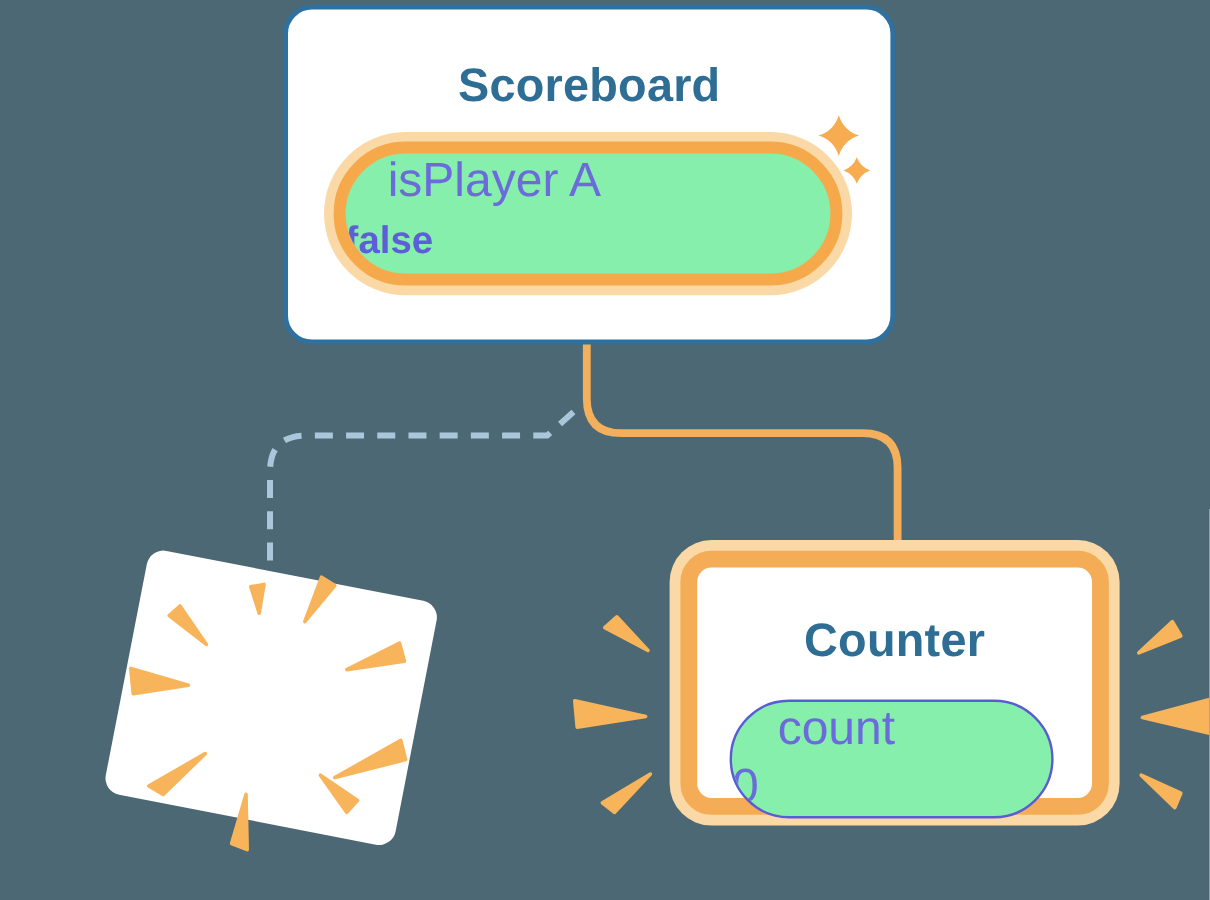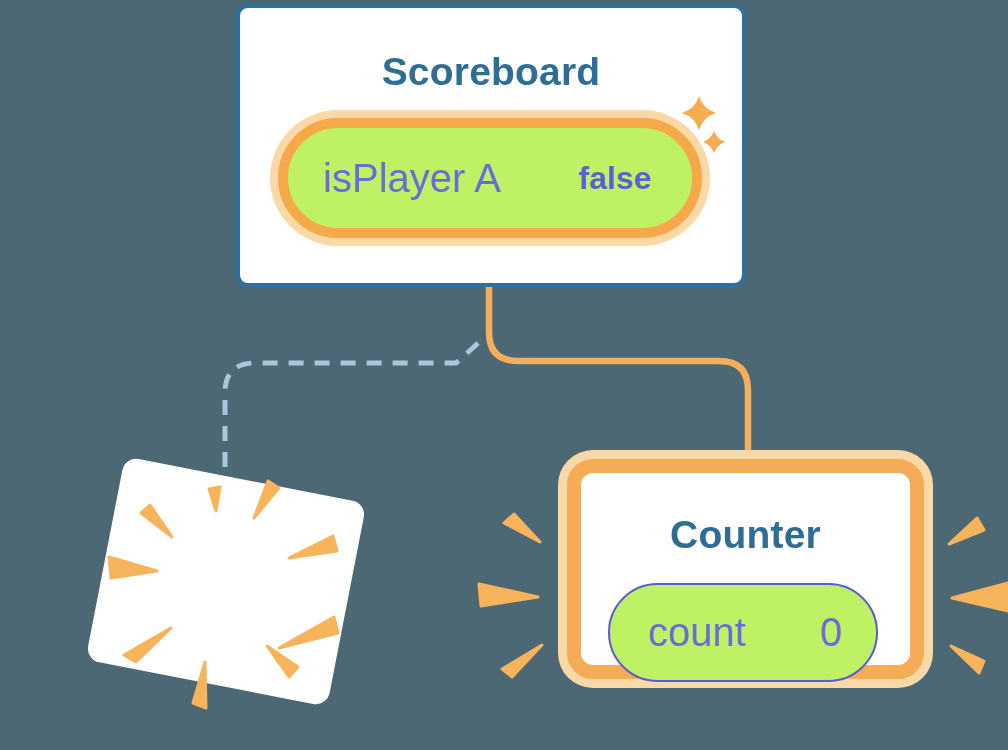--- a/index.html
+++ b/index.html
@@ -9,33 +9,33 @@
     background:var(--bg,#4C6874);
   }
   svg.layer{position:absolute;left:0;top:0;width:1008px;height:750px;pointer-events:none;}
   #connector-layer{z-index:1;}
   #decor-layer{z-index:3;}
   .card{position:absolute;background:var(--card_bg,#fff);z-index:2;box-sizing:border-box;}
 
   
   #scoreboard-card{
     left:236px;top:4px;width:510px;height:283px;
-    border:4px solid var(--card_border_blue,#2E71A0);border-radius:12px;
+    border:4px solid var(--card_border_blue,#2E71A0);border-radius:24px;
   }
   .card-title{
     position:absolute;left:0;right:0;text-align:center;
     font-size:39px;font-weight:700;letter-spacing:.2px;
     color:var(--title_teal,#2E6E94);line-height:44px;
   }
   #scoreboard-card .card-title{top:42px;}
 
   
   .state-pill{
-    position:absolute;display:flex;align-items:center;background:#bef264;
-    box-sizing:border-box;overflow:hidden;
+    position:absolute;display:flex;align-items:flex-start;background:#86efac;
+    box-sizing:border-box;overflow:hidden;flex-direction:column;
   }
   #scoreboard-pill{
     left:38px;top:110px;width:424px;height:120px;
     border:10px solid var(--orange_solid,#F6A94B);border-radius:60px;
     box-shadow:0 0 0 8px var(--orange_halo,#FAD9A6);
   }
   .pill-cell{display:flex;align-items:center;justify-content:center;}
   .pill-label{font-size:40px;color:var(--state_purple,#6B6BDB);}
   .pill-value{font-size:32px;font-weight:700;color:var(--state_purple_bold,#5E5ED8);}
   #scoreboard-pill .pill-label-cell{width:248px;}

